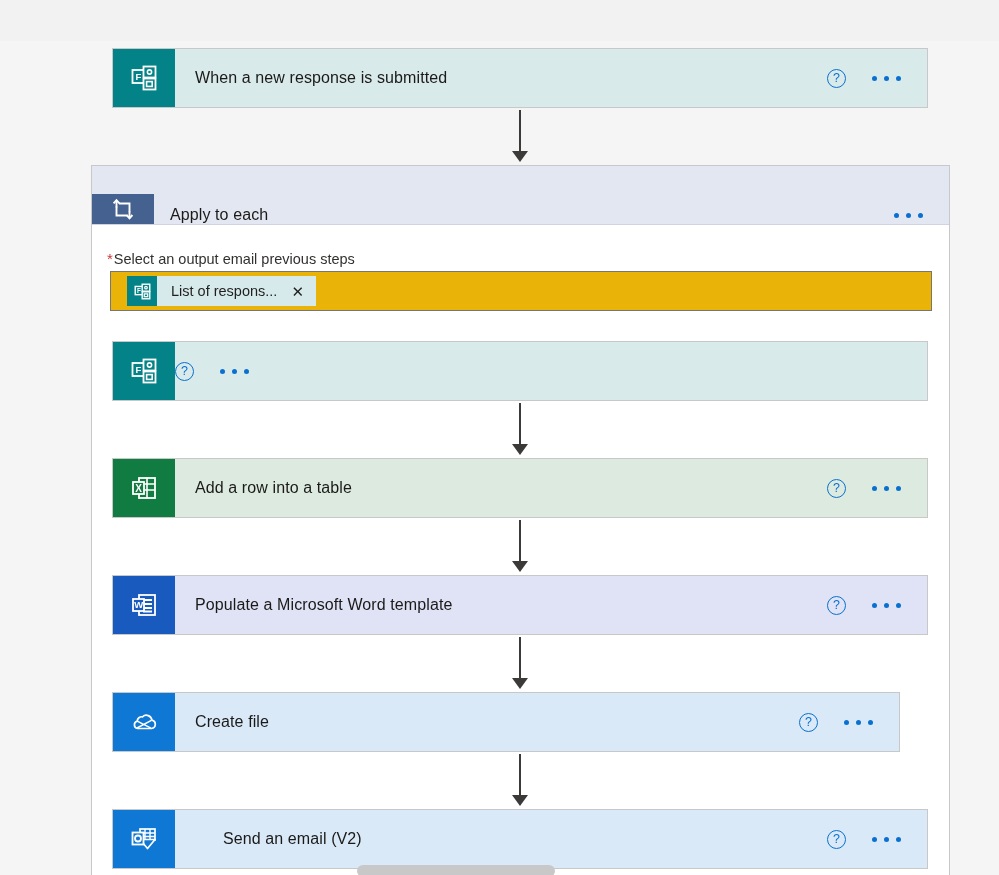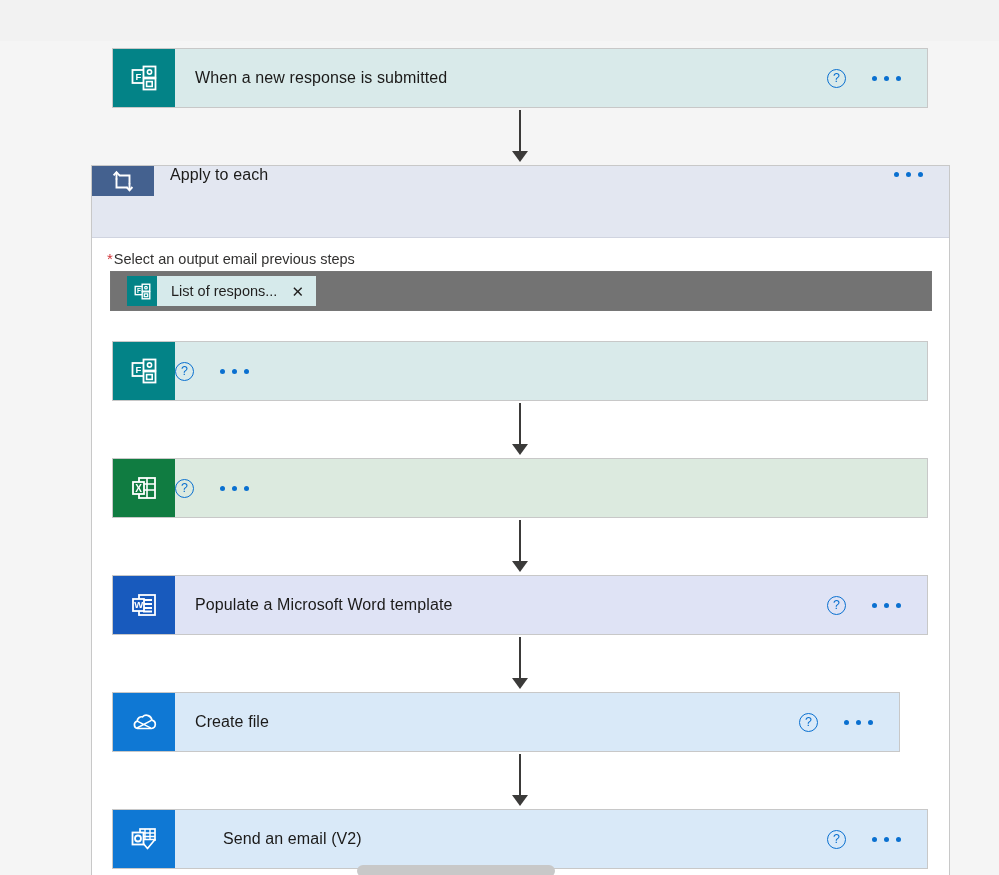--- a/index.html
+++ b/index.html
@@ -134,24 +134,24 @@
     width: 859px;
     height: 710px;
     background: #ffffff;
     border: 1px solid #c8c8c8;
     border-bottom: none;
   }
 
   #scope-header {
     position: absolute;
     left: 0; top: 0; right: 0;
-    height: 72px;
+    height: 59px;
     background: #e3e7f1;
     display: flex;
-    align-items: flex-start;
+    align-items: flex-end;
     border-bottom: 1px solid #d0d4e0;
   }
   #scope-header .card-icon { background: #44618f; }
 
   #scope-header .card-body { padding-left: 16px; }
 
   
   .field-label {
     position: absolute;
     left: 107px;
@@ -164,21 +164,21 @@
   }
   .field-label .req { color: #d13438; font-size: 15px; }
 
   
   #token-input {
     position: absolute;
     left: 110px;
     top: 271px;
     width: 822px;
     height: 40px;
-    background: #737373;
+    background: #eab308;
     border: 1px solid #767676;
     display: flex;
     align-items: center;
     padding-left: 16px;
     text-align: center;
   }
 
   .token-chip {
     display: flex;
     align-items: center;
@@ -349,20 +349,23 @@
 
   <div class="card" style="left:112px; top:458px; width:816px; height:60px; background:#dceadf;">
     <div class="card-icon tile-excel">
       <svg width="30" height="30" viewBox="0 0 30 30" aria-hidden="true">
         <rect x="10" y="5" width="16" height="20" fill="none" stroke="#ffffff" stroke-width="1.8"></rect>
         <path d="M10 11 H26 M10 17 H26 M18 5 V25" stroke="#ffffff" stroke-width="1.6"></path>
         <rect x="4" y="9" width="11" height="12" fill="#107c41" stroke="#ffffff" stroke-width="1.8"></rect>
         <text x="6.2" y="18.6" font-family="Liberation Sans, sans-serif" font-size="10" font-weight="bold" fill="#ffffff">X</text>
       </svg>
     </div>
+    <div class="card-body">
+      <span class="card-title">Add a row into a table</span>
+    </div>
     <div class="card-actions">
       <div class="help-icon">?</div>
       <div class="ellipsis-icon">
         <i></i>
           <i></i>
           <i></i>
       </div>
     </div>
   </div>
 

